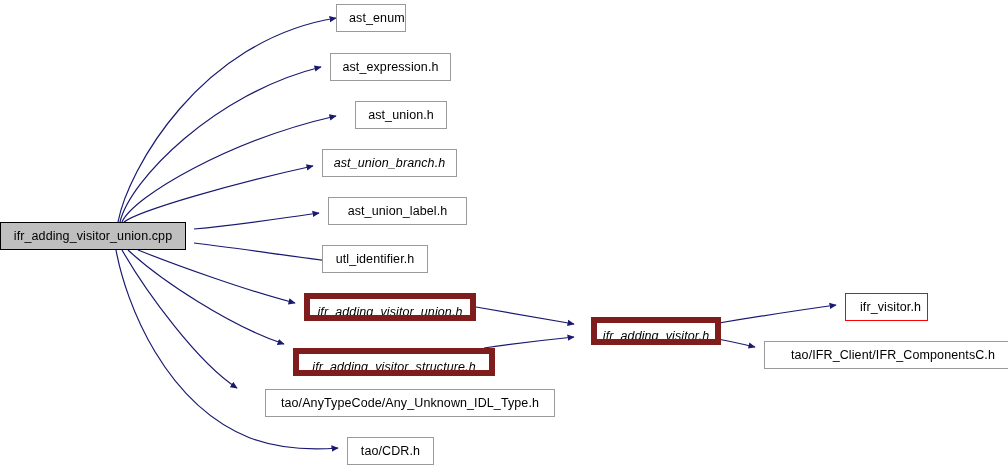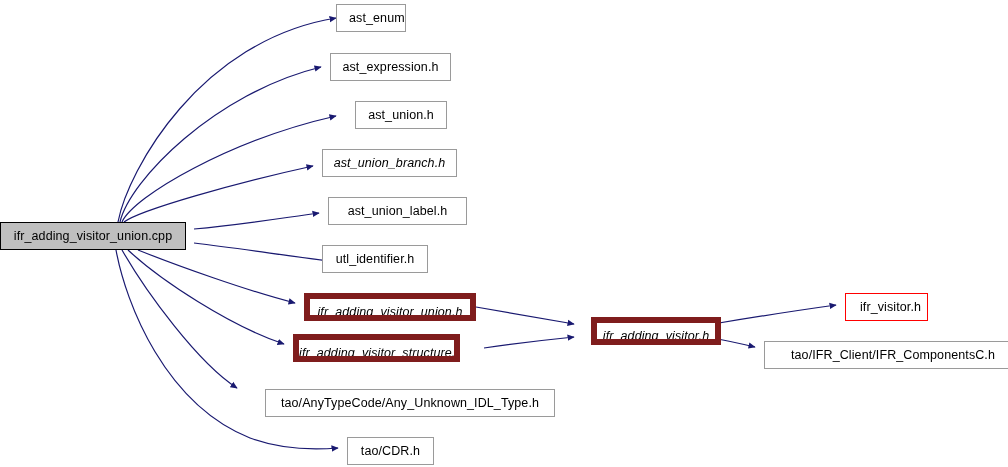--- a/index.html
+++ b/index.html
@@ -82,21 +82,21 @@
 
   <div id="nodes-group">
       <div class="gnode root" style="left: 0; top: 222px; width: 186px;">ifr_adding_visitor_union.cpp</div>
       <div class="gnode" style="left: 336px; top: 4px; width: 70px; padding-left: 12px;">ast_enum.h</div>
       <div class="gnode" style="left: 330px; top: 53px; width: 121px; text-align: center;">ast_expression.h</div>
       <div class="gnode" style="left: 345px; top: 101px; width: 92px; margin-left: 10px;">ast_union.h</div>
       <div class="gnode" style="left: 322px; top: 149px; width: 135px; font-style: italic;">ast_union_branch.h</div>
       <div class="gnode" style="left: 328px; top: 197px; width: 139px;">ast_union_label.h</div>
       <div class="gnode" style="left: 322px; top: 245px; width: 106px;">utl_identifier.h</div>
       <div class="gnode bold-border" style="left: 304px; top: 293px; width: 172px;">ifr_adding_visitor_union.h</div>
-      <div class="gnode bold-border" style="left: 293px; top: 334px; width: 167px;">ifr_adding_visitor_structure.h</div>
+      <div class="gnode bold-border" style="left: 293px; top: 348px; width: 202px;">ifr_adding_visitor_structure.h</div>
       <div class="gnode" style="left: 245px; top: 389px; width: 290px; margin-left: 20px;">tao/AnyTypeCode/Any_Unknown_IDL_Type.h</div>
       <div class="gnode" style="left: 347px; top: 437px; width: 87px;">tao/CDR.h</div>
       <div class="gnode bold-border" style="left: 583px; top: 317px; width: 130px; margin-left: 8px;">ifr_adding_visitor.h</div>
       <div class="gnode red-border" style="left: 845px; top: 293px; width: 83px; padding-left: 8px;">ifr_visitor.h</div>
       <div class="gnode" style="left: 764px; top: 341px; width: 258px;">tao/IFR_Client/IFR_ComponentsC.h</div>
     </div>
 
 </div>
 
 </body></html>

